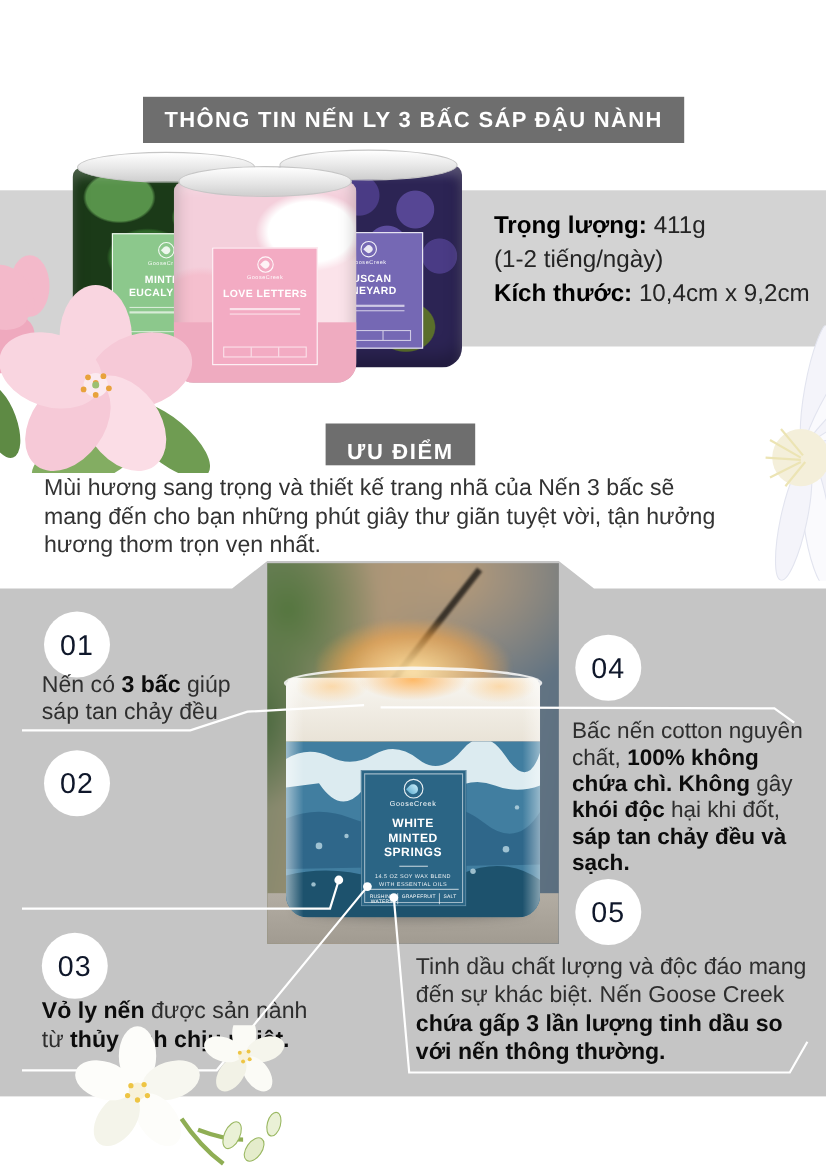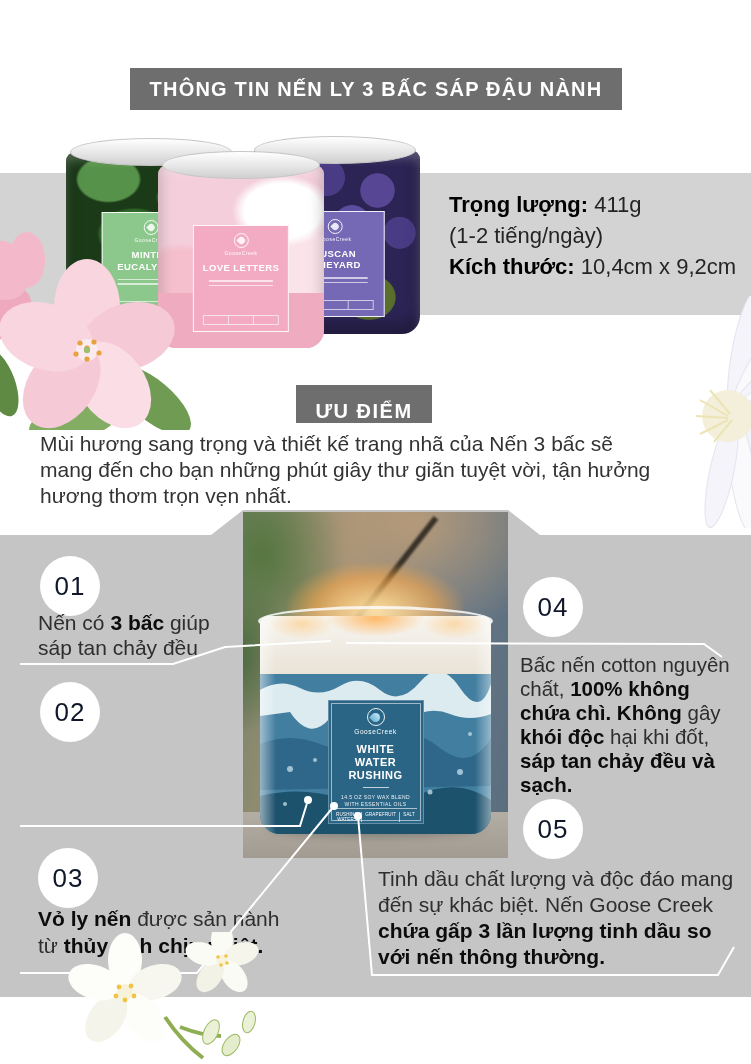--- a/index.html
+++ b/index.html
@@ -3,21 +3,21 @@
 <meta charset="utf-8">
 <style>
   html,body{margin:0;padding:0;background:#fff;}
   #page{position:relative;width:751px;height:1064px;margin:0 auto;background:#fff;overflow:hidden;
         font-family:"Liberation Sans",sans-serif;}
   .abs{position:absolute;}
 
   
   .banner{background:var(--banner-gray,#6e6e6e);color:#fff;font-weight:bold;
           display:flex;align-items:center;justify-content:center;}
-  .banner-main{left:130px;top:68px;width:492px;height:42px;font-size:20px;letter-spacing:1.2px;z-index:6;}
+  .banner-main{left:130px;top:88px;width:492px;height:42px;font-size:20px;letter-spacing:1.2px;z-index:6;}
   .banner-small{left:296px;top:385px;width:136px;height:38px;font-size:20px;letter-spacing:1.5px;z-index:6;align-items:flex-end;}
 
   
   .top-band{left:0;top:173px;width:751px;height:142px;background:var(--band-gray,#d3d3d3);z-index:1;}
   .specs{left:449px;top:189px;width:305px;z-index:4;}
   .spec-line{font-size:22px;line-height:31px;color:#242424;}
   .spec-line b{color:#000;}
 
   
   .candle{position:absolute;}
@@ -293,21 +293,21 @@
           <circle cx="140" cy="92" r="2"></circle>
             <circle cx="200" cy="98" r="3"></circle>
             <circle cx="25" cy="130" r="2"></circle>
           <circle cx="170" cy="118" r="2.5"></circle>
             <circle cx="210" cy="60" r="2"></circle>
         </g>
       </svg>
       <div class="plabel">
         <span class="plogo"></span>
         <span class="pbrand">GooseCreek</span>
-        <span class="pname">WHITE WATER RUSHING</span>
+        <span class="pname">WHITE MINTED SPRINGS</span>
         <span class="phr"></span>
         <span class="psub">14.5 OZ SOY WAX BLEND</span>
         <span class="psub">WITH ESSENTIAL OILS</span>
         <span class="prow">
           <span>RUSHING WATERS</span>
           <span>GRAPEFRUIT</span>
           <span>SALT</span>
         </span>
       </div>
     </div>

